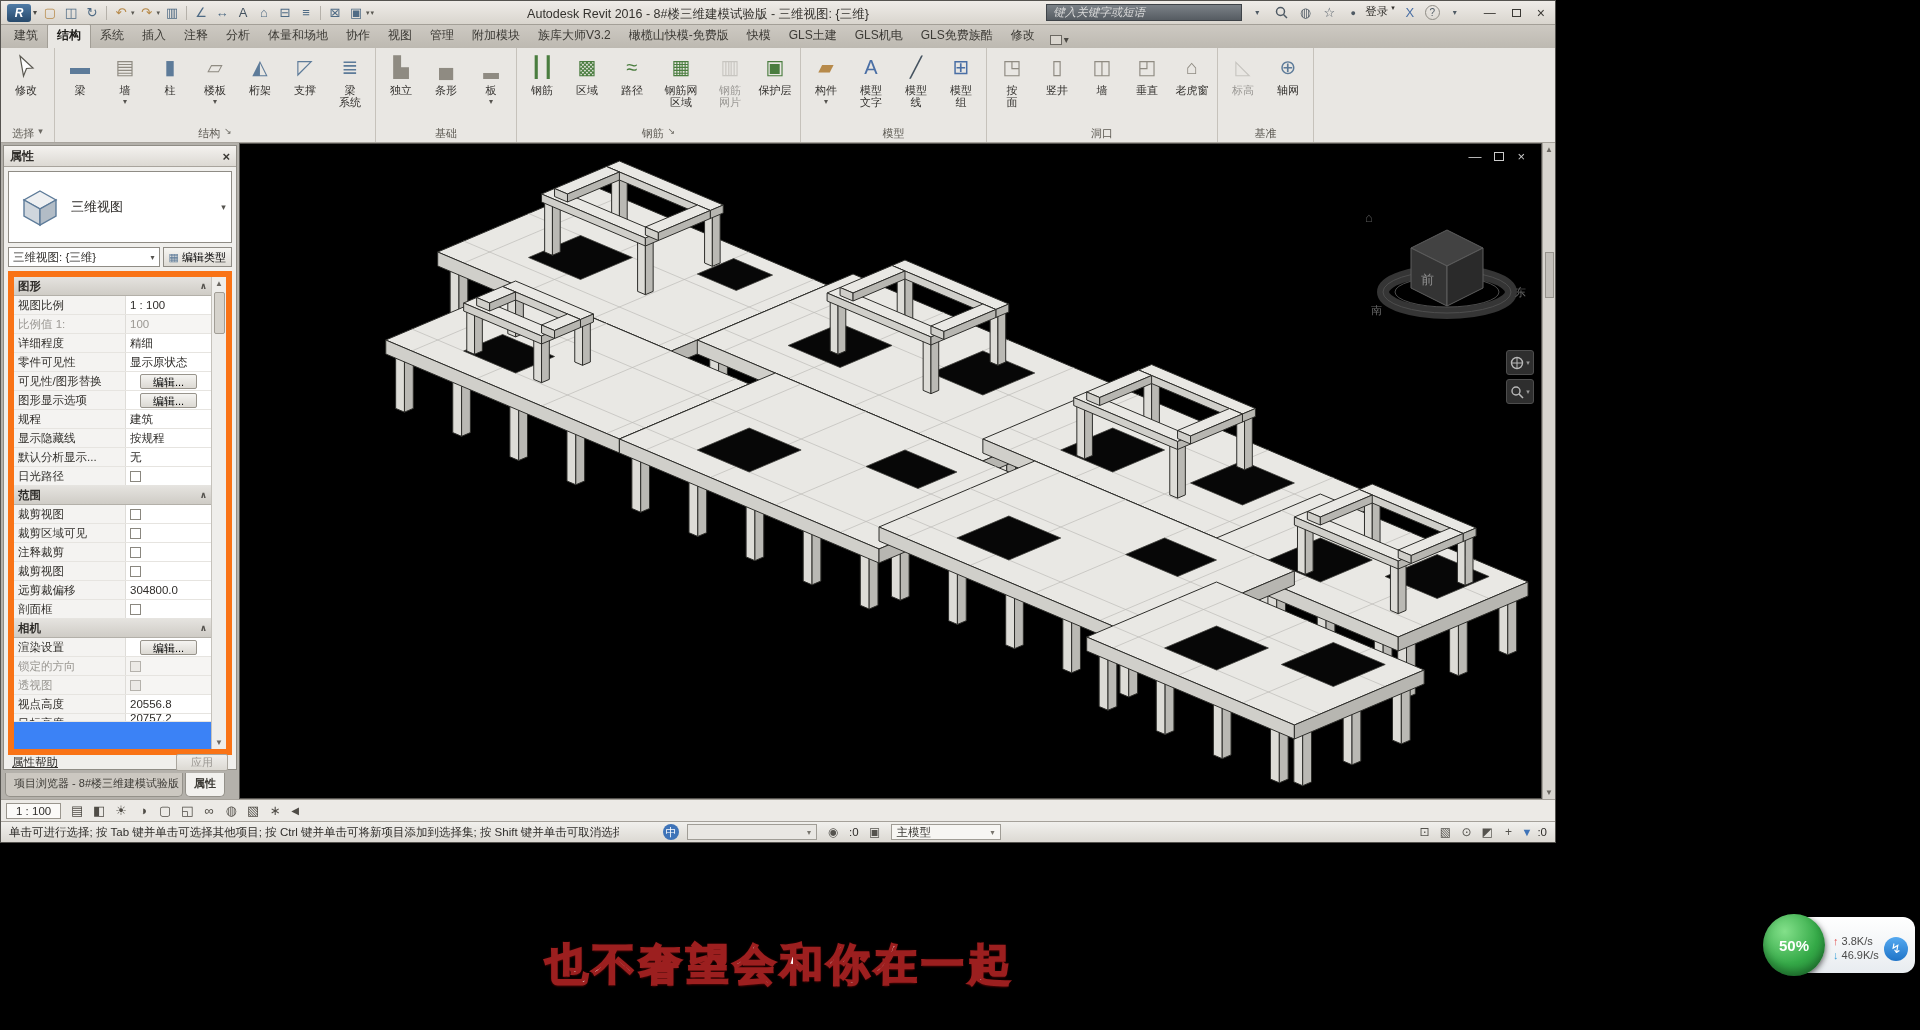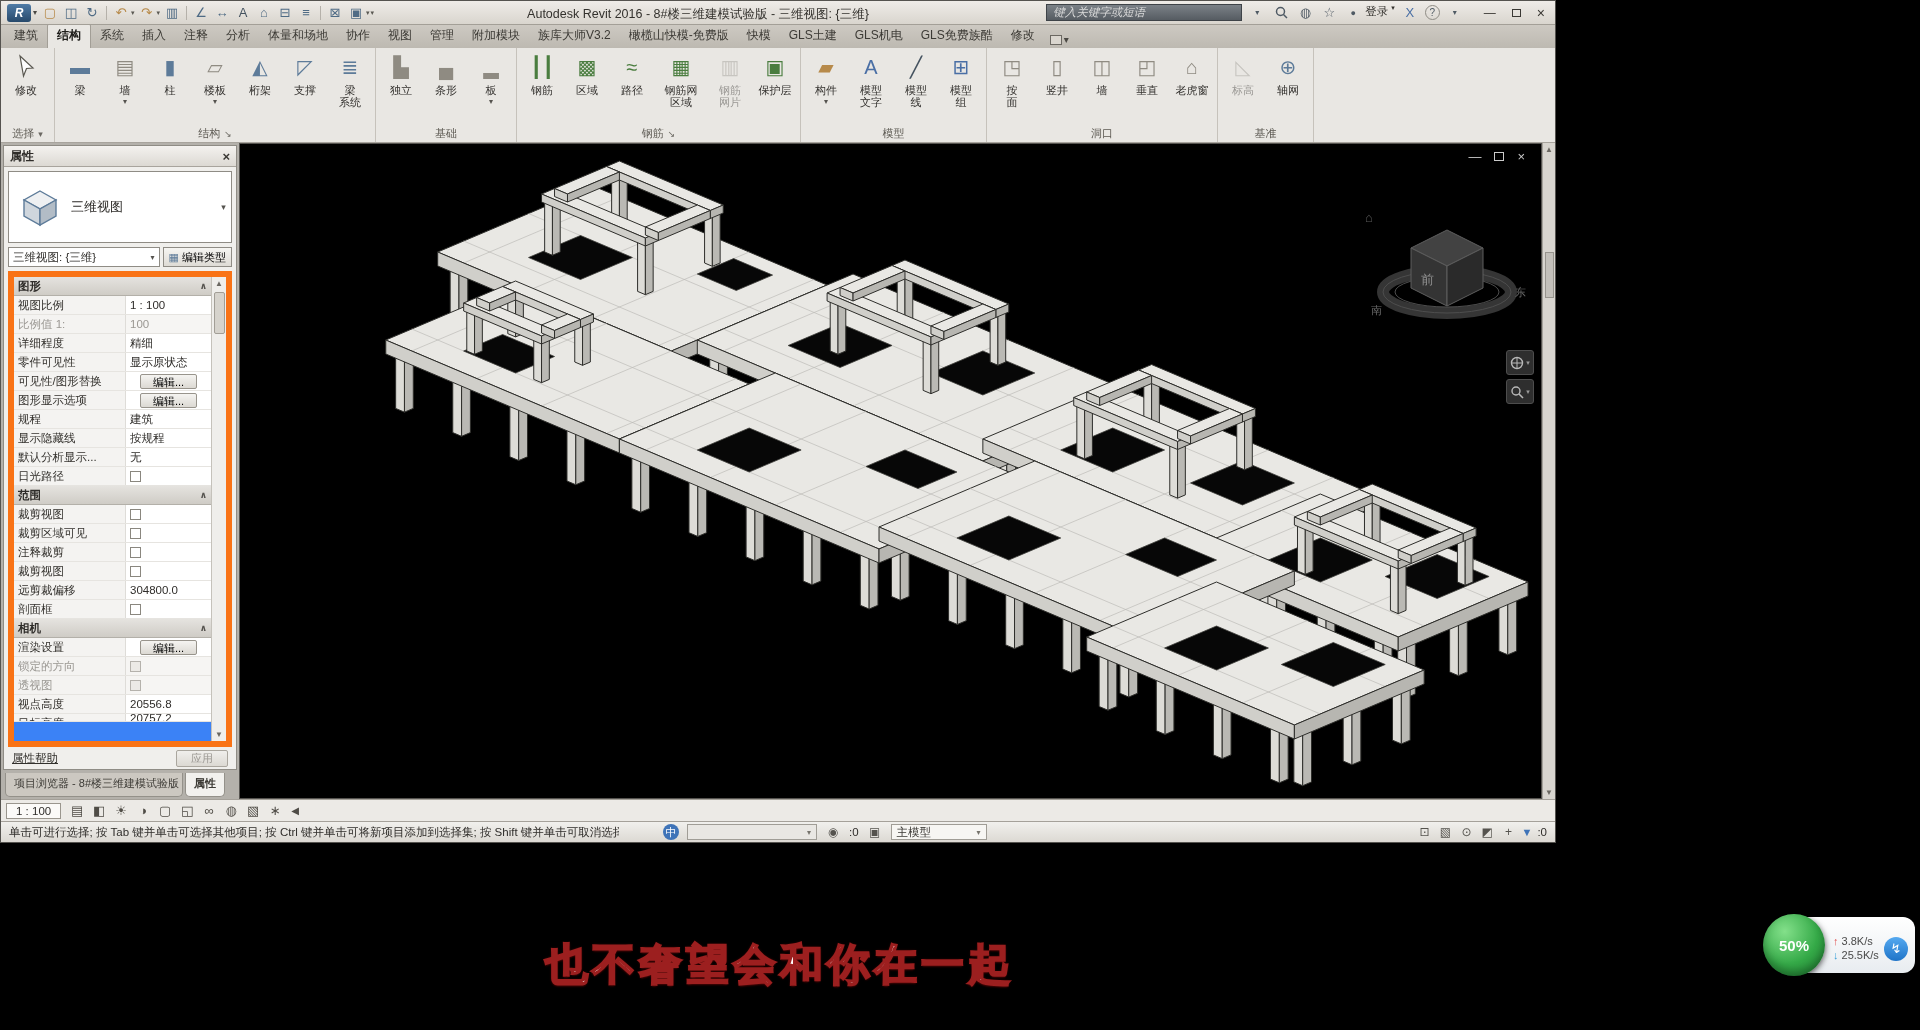--- a/index.html
+++ b/index.html
@@ -40,21 +40,21 @@
   
   .ribbon{height:95px;background:#e9e7e3;border-bottom:1px solid #a8a49d;display:flex;align-items:stretch;flex:0 0 auto}
   .rpanel{display:flex;flex-direction:column;border-right:1px solid #c6c2bb;padding:0 3px}
   .rbtns{height:78px;display:flex;align-items:flex-start;gap:1px;padding-top:1px}
   .rb{width:44px;display:flex;flex-direction:column;align-items:center;padding-top:3px;gap:2px;border-radius:2px}
   .rb.wide{width:52px}
   .rb.dis{opacity:.45}
   .ric{height:30px;display:flex;align-items:center;justify-content:center;font-size:20px}
   .rlb{font-size:11px;line-height:12px;text-align:center;color:#33312e;white-space:pre-line}
   .rdd{font-size:8px;color:#55534f;line-height:7px}
-  .rpname{height:15px;display:flex;align-items:center;justify-content:center;gap:4px;font-size:11px;color:#5d5a53}
+  .rpname{height:15px;display:flex;align-items:flex-start;justify-content:center;gap:4px;font-size:11px;color:#5d5a53}
   .rdlg{font-size:9px;color:#6b6862}
   .t-steel{color:#5d7b99}.t-conc{color:#8f8b82}.t-green{color:#4a7d3f}.t-tan{color:#b78a4a}
   .t-blue{color:#4a6fa5}.t-gray{color:#a09d97}.t-dark{color:#44525f}
 
   
   .mainrow{flex:1;display:flex;min-height:0}
   .palettearea{width:238px;background:#b4b1ab;padding:2px;display:flex;flex-direction:column;gap:3px}
   .palette{background:#f0efec;border:1px solid #8f8c85;display:flex;flex-direction:column;flex:1;min-height:0}
   .phead{height:21px;background:linear-gradient(#f4f2ef,#dcd9d3);border-bottom:1px solid #a8a49d;
     display:flex;align-items:center;padding:0 6px;font-weight:bold;font-size:12px}
@@ -81,21 +81,21 @@
   .pval{flex:1;padding:1px 4px;font-size:11.5px;background:#fff;display:flex;align-items:center;overflow:hidden;white-space:nowrap}
   .prow.dis .plabel,.prow.dis .pval{color:#9b9893}
   .prow.dis .pval{background:#f6f5f3}
   .pebtn{margin:0 auto;height:15px;font-size:11px;padding:0 12px;background:linear-gradient(#f5f4f1,#dcd9d3);
     border:1px solid #98948c;border-radius:2px}
   .cb{width:11px;height:11px;border:1px solid #8a877f;background:#fff}
   .cb.dis{background:#eceae6;border-color:#b5b2ac}
   .pscroll{width:15px;border-left:1px solid #c5c2bb;background:#efeeeb;display:flex;flex-direction:column;align-items:center}
   .sarr{font-size:8px;color:#6b6862;height:13px;display:flex;align-items:center}
   .sthumb{width:11px;height:42px;background:#d6d3cc;border:1px solid #a29e96;border-radius:2px;margin-top:2px}
-  .pfoot{height:22px;display:flex;align-items:center;justify-content:space-between;padding:0 8px}
+  .pfoot{height:14px;display:flex;align-items:center;justify-content:space-between;padding:0 8px}
   .phelp{font-size:11.5px;color:#33312d;text-decoration:underline}
   .papply{height:17px;font-size:11px;color:#9b9893;padding:0 14px;background:linear-gradient(#f0efec,#dcd9d3);
     border:1px solid #aaa69e;border-radius:2px}
   .ptabs{height:24px;display:flex;gap:2px;padding:0 2px;flex:0 0 auto}
   .ptab{font-size:11px;padding:3px 8px;background:#ccc8c1;border:1px solid #94918a;border-top:none;
     border-radius:0 0 5px 5px;white-space:nowrap;overflow:hidden;color:#3c3a35}
   .ptab.active{background:#f2f1ee;font-weight:bold}
 
   
   .canvas{flex:1;position:relative;background:#000;border:1px solid #55534f;min-width:0;overflow:hidden}
@@ -916,21 +916,21 @@
 
   <div class="statusbar">
     <span class="hint">单击可进行选择; 按 Tab 键并单击可选择其他项目; 按 Ctrl 键并单击可将新项目添加到选择集; 按 Shift 键并单击可取消选择。</span>
     <span class="imebadge">中</span>
     <div class="sfield dis" style="width:130px">
         <span class="dd">▾</span>
       </div>
     <span class="sic g" data-glyph="◉"></span>
     <span>:0</span>
     <span class="sic g" data-glyph="▣"></span>
-    <div class="sfield" style="width:96px">
+    <div class="sfield" style="width:110px">
       <span>主模型</span>
       <span class="dd">▾</span>
     </div>
     <div class="stoggles">
       <span class="sic g" data-glyph="⊡"></span>
       <span class="sic g" data-glyph="▧"></span>
       <span class="sic g" data-glyph="⊙"></span>
       <span class="sic g" data-glyph="◩"></span>
       <span class="sic g" data-glyph="+"></span>
       <span class="funnel">▼</span>
@@ -938,20 +938,20 @@
     </div>
   </div>
 </div>
 
 <div class="subtitle">也不奢望会和你在一起</div>
 
 <div class="speedwidget">
   <div class="speedpill">
     <div class="spdcol">
       <span class="spd"><span class="up">↑</span> <span>3.8K/s</span></span>
-      <span class="spd"><span class="dn">↓</span> <span>25.5K/s</span></span>
+      <span class="spd"><span class="dn">↓</span> <span>46.9K/s</span></span>
     </div>
     <span class="bluebadge g" data-glyph="↯"></span>
   </div>
   <div class="ball">
       <span>50%</span>
     </div>
 </div>
 
 </body></html>

